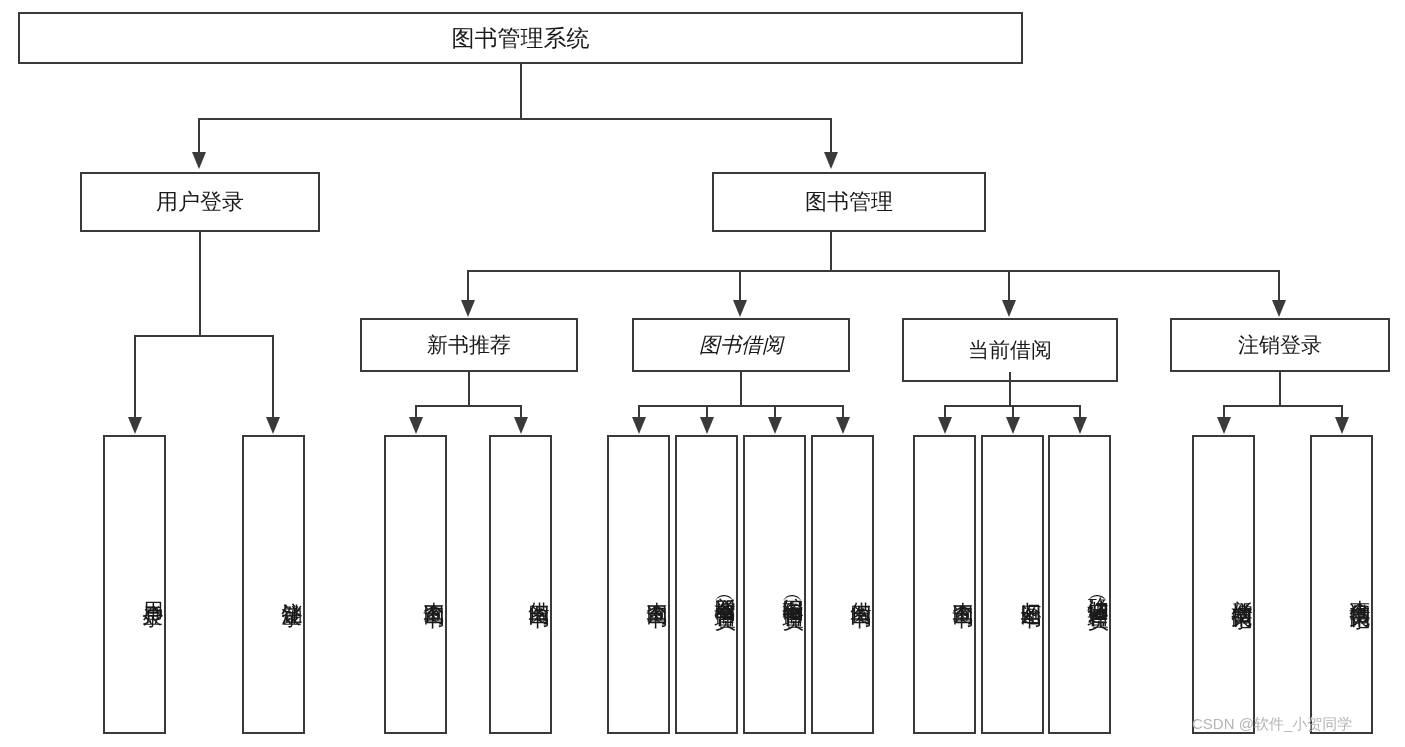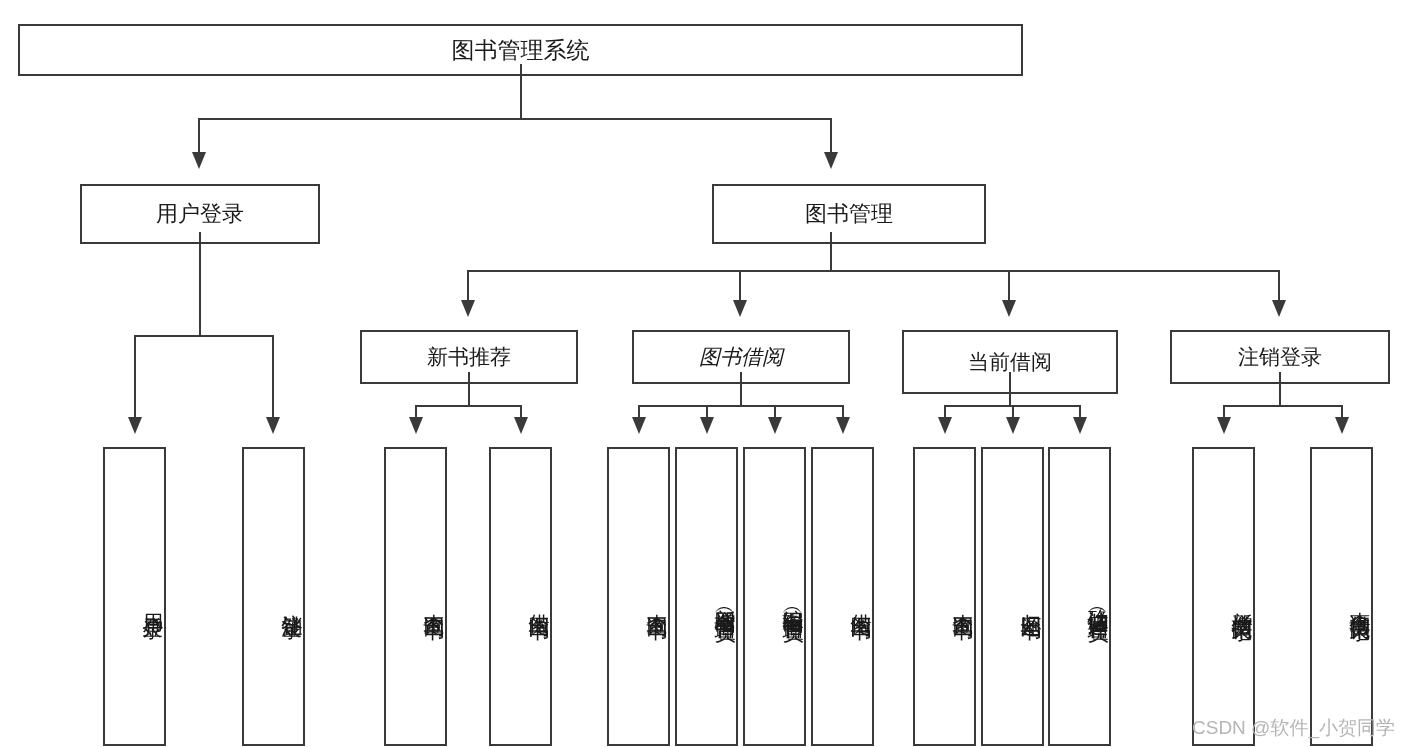--- a/index.html
+++ b/index.html
@@ -21,21 +21,20 @@
   .node {
     position: absolute;
     box-sizing: border-box;
     border: 2px solid #3a3a3a;
     background: #ffffff;
     display: flex;
     align-items: center;
     justify-content: center;
     color: #1a1a1a;
     line-height: 1.08;
-    margin-top: 12px;
   }
   .node.root {
     font-size: 23px;
   }
   .node.lvl2 {
     font-size: 22px;
   }
   .node.lvl3 {
     font-size: 21px;
   }
@@ -64,21 +63,21 @@
     position: absolute;
     width: 0;
     height: 0;
     border-left: 7px solid transparent;
     border-right: 7px solid transparent;
     border-top: 17px solid #3a3a3a;
   }
   
   #watermark {
     position: absolute;
-    font-size: 19px;
+    font-size: 15px;
     color: #b5b5b5;
     white-space: nowrap;
     user-select: none;
   }
 </style>
 </head>
 <body>
 
 <div id="canvas">
 

